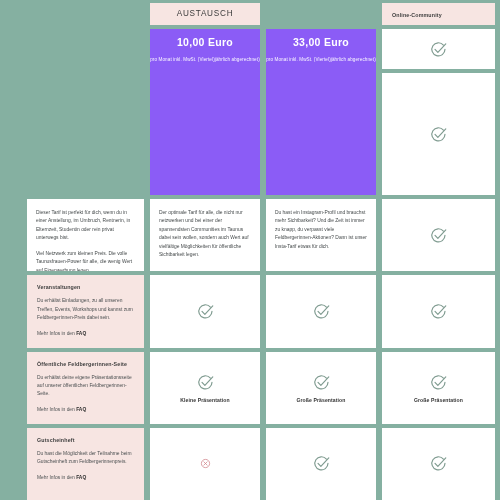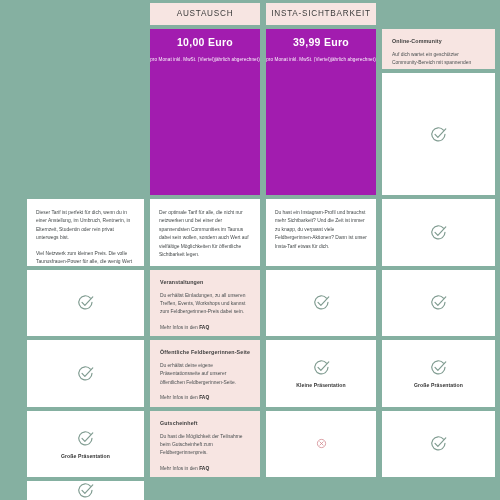--- a/index.html
+++ b/index.html
@@ -39,21 +39,21 @@
     justify-content: center;
     font-size: 8.2px;
     letter-spacing: 0.75px;
     color: #3b3b3b;
     text-align: center;
     line-height: 1.1;
   }
 
   
   .plan-price {
-    background: #a21caf;
+    background: #8b5cf6;
     color: #ffffff;
     display: flex;
     flex-direction: column;
     align-items: center;
     justify-content: flex-start;
     padding-top: 7px;
     grid-row: 2 / span 2;
     height: 100%;
   }
   .price-amount {
@@ -130,30 +130,29 @@
   
   .spacer { background: transparent; }
 </style>
 </head>
 <body>
 
 <div class="table">
 
   <div class="spacer"></div>
   <div class="plan-name">AUSTAUSCH</div>
-  <div class="plan-name">INSTA-SICHTBARKEIT</div>
 
   <div class="spacer" style="grid-row:2 / span 2;"></div>
   <div class="plan-price">
     <div class="price-amount">10,00 Euro</div>
     <div class="price-note">pro Monat inkl. MwSt.
 (Viertel)jährlich abgerechnet)</div>
   </div>
   <div class="plan-price">
-    <div class="price-amount">39,99 Euro</div>
+    <div class="price-amount">33,00 Euro</div>
     <div class="price-note">pro Monat inkl. MwSt.
 (Viertel)jährlich abgerechnet)</div>
   </div>
 
   <div class="spacer"></div>
   <div class="plan-desc">
       <p>Dieser Tarif ist perfekt für dich, wenn du in einer Anstellung, im Umbruch, Rentnerin, in Elternzeit, Studentin oder rein privat unterwegs bist.</p>
       <p>Viel Netzwerk zum kleinen Preis. Die volle Taunusfrauen-Power für alle, die wenig Wert auf Eigenwerbung legen.</p>
     </div>
   <div class="plan-desc">

